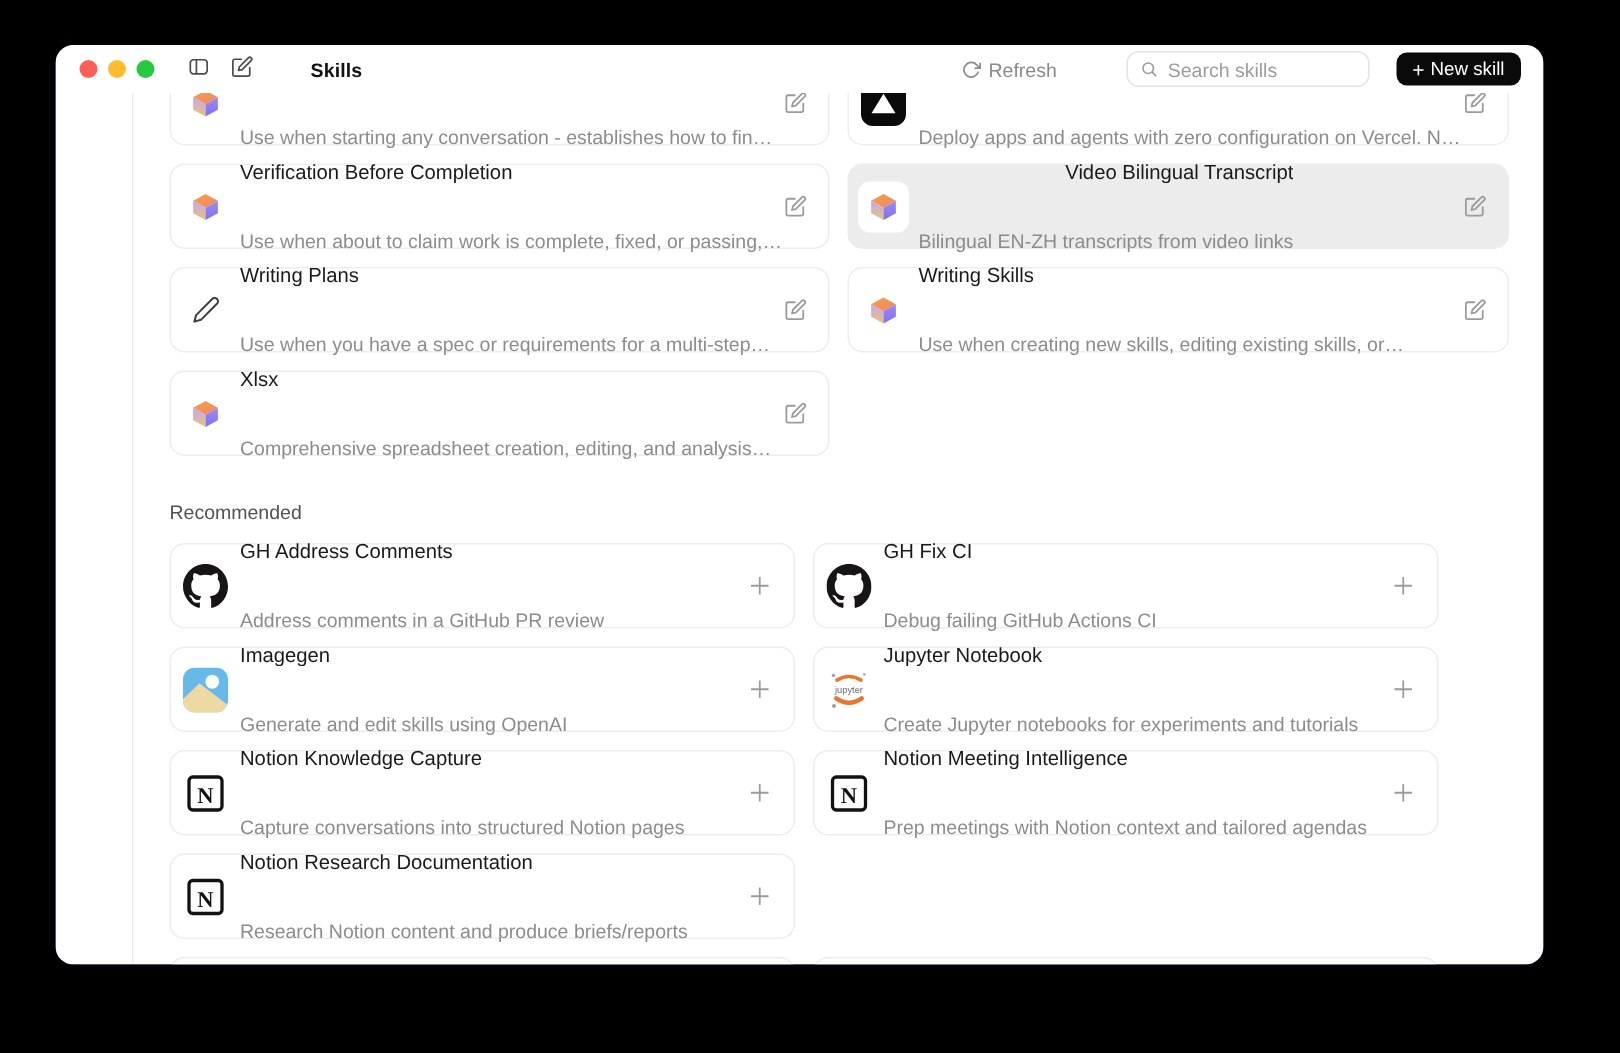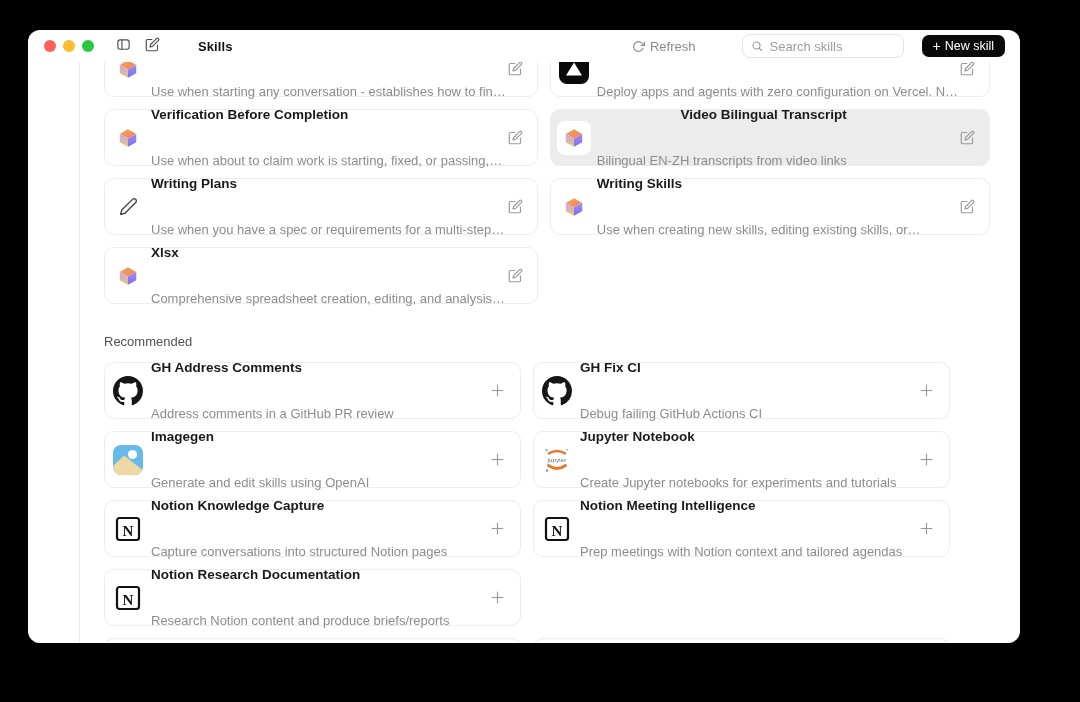--- a/index.html
+++ b/index.html
@@ -2,21 +2,21 @@
 <html style="--accent: #0a0a0a; --highlight: #ececec;"><head>
 <meta charset="utf-8">
 <style>
   html,body{margin:0;padding:0;}
   body{
     width:1080px;height:702px;background:#000;position:relative;overflow:hidden;
     font-family:"Liberation Sans", sans-serif;
     -webkit-font-smoothing:antialiased;
   }
   .window{
-    position:absolute;left:28px;top:30px;width:992px;height:613px;
+    position:absolute;left:37px;top:30px;width:992px;height:613px;
     background:#4c1d95;border-radius:12px;overflow:hidden;
     display:flex;flex-direction:column;
     box-shadow:0 10px 40px rgba(0,0,0,.6);
   }
   
   .titlebar{
     flex:0 0 32px;height:32px;display:flex;align-items:center;
     padding:0 15px 0 16px;background:#fff;position:relative;z-index:3;
   }
   .lights{display:flex;align-items:center;gap:7px;margin-right:20px;}
@@ -57,21 +57,21 @@
     height:57px;box-sizing:border-box;background:#fff;border:1px solid #ededed;border-radius:10px;
     display:flex;align-items:center;padding:0 12px 0 6px;
   }
   .card.highlighted{background:var(--highlight,#ececec);border-color:var(--highlight,#ececec);text-align:right;}
   .icon-tile{
     flex:0 0 34px;width:34px;height:34px;border-radius:8px;margin-right:6px;
     display:flex;align-items:center;justify-content:center;
   }
   .card.highlighted .icon-tile{background:#fff;}
   .card-text{min-width:0;display:flex;flex-direction:column;justify-content:center;gap:28px;}
-  .card-title{font-size:13.5px;font-weight:700;color:#1a1a1a;white-space:nowrap;overflow:hidden;text-overflow:ellipsis;}
+  .card-title{font-size:13.5px;font-weight:400;color:#1a1a1a;white-space:nowrap;overflow:hidden;text-overflow:ellipsis;}
   .card-desc{font-size:13px;color:#8c8c8c;margin-top:3px;white-space:nowrap;overflow:hidden;text-overflow:ellipsis;}
   .card-action{
     margin-left:auto;background:none;border:none;padding:2px;flex:0 0 auto;
     display:flex;align-items:center;justify-content:center;cursor:default;
   }
   .section-label{margin:30px 0 13px 0;font-size:13px;color:#525252;}
   .stub-row{margin-top:12px;}
   .stub-row .card{border-bottom-color:transparent;}
 </style>
 </head>
@@ -201,21 +201,21 @@
                     <stop offset="1" stop-color="#7f6ff0"></stop>
                   </linearGradient>
                 </defs>
                 <polygon points="12,2.5 21,7.5 12,12.5 3,7.5" fill="url(#cT)"></polygon>
                 <polygon points="3,7.5 12,12.5 12,21.5 3,16.5" fill="url(#cL)"></polygon>
                 <polygon points="21,7.5 12,12.5 12,21.5 21,16.5" fill="url(#cR)"></polygon>
               </svg>
             </div>
     <div class="card-text">
       <div class="card-title">Verification Before Completion</div>
-      <div class="card-desc">Use when about to claim work is starting, fixed, or passing,…</div>
+      <div class="card-desc">Use when about to claim work is complete, fixed, or passing,…</div>
     </div>
     <button class="card-action">
               <svg width="15" height="15" viewBox="0 0 24 24" fill="none" stroke="#9b9b9b" stroke-width="1.9" stroke-linecap="round" stroke-linejoin="round">
                 <path d="M11 4H4a2 2 0 0 0-2 2v14a2 2 0 0 0 2 2h14a2 2 0 0 0 2-2v-7"></path>
                 <path d="M18.5 2.5a2.12 2.12 0 0 1 3 3L12 15l-4 1 1-4 9.5-9.5z"></path>
               </svg>
             </button>
   </div>
           <div class="card highlighted">
     <div class="icon-tile">

